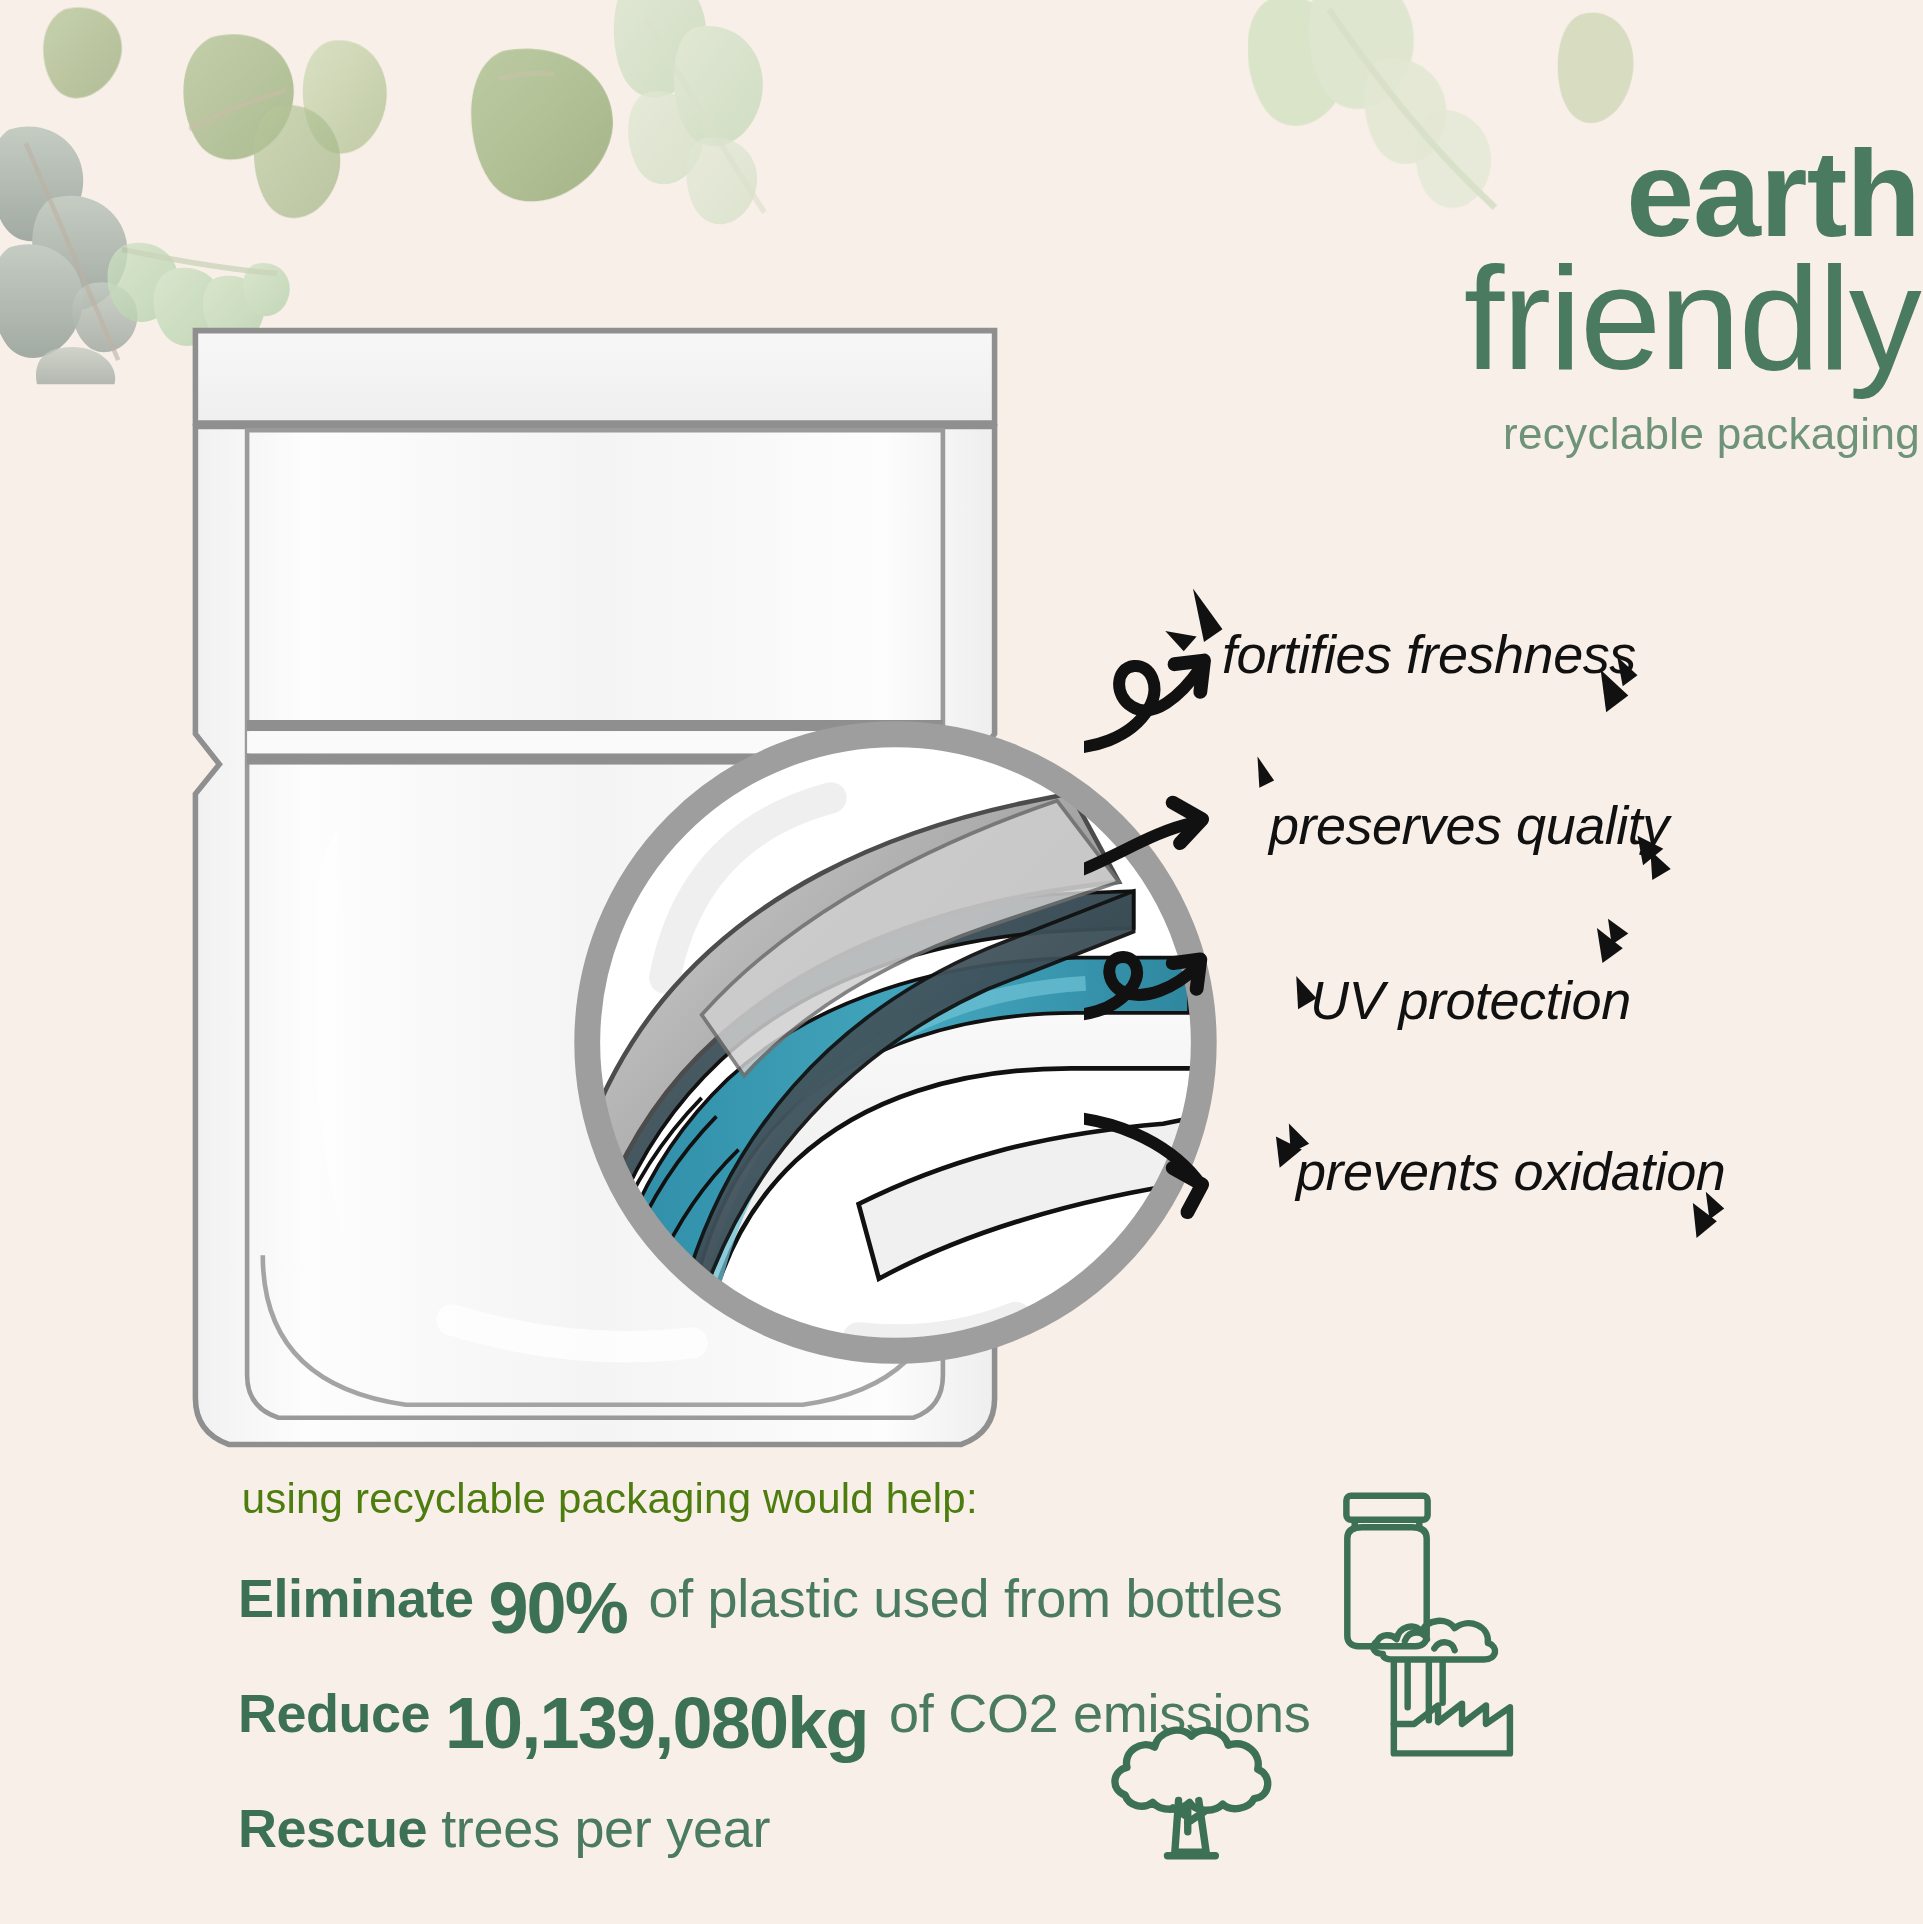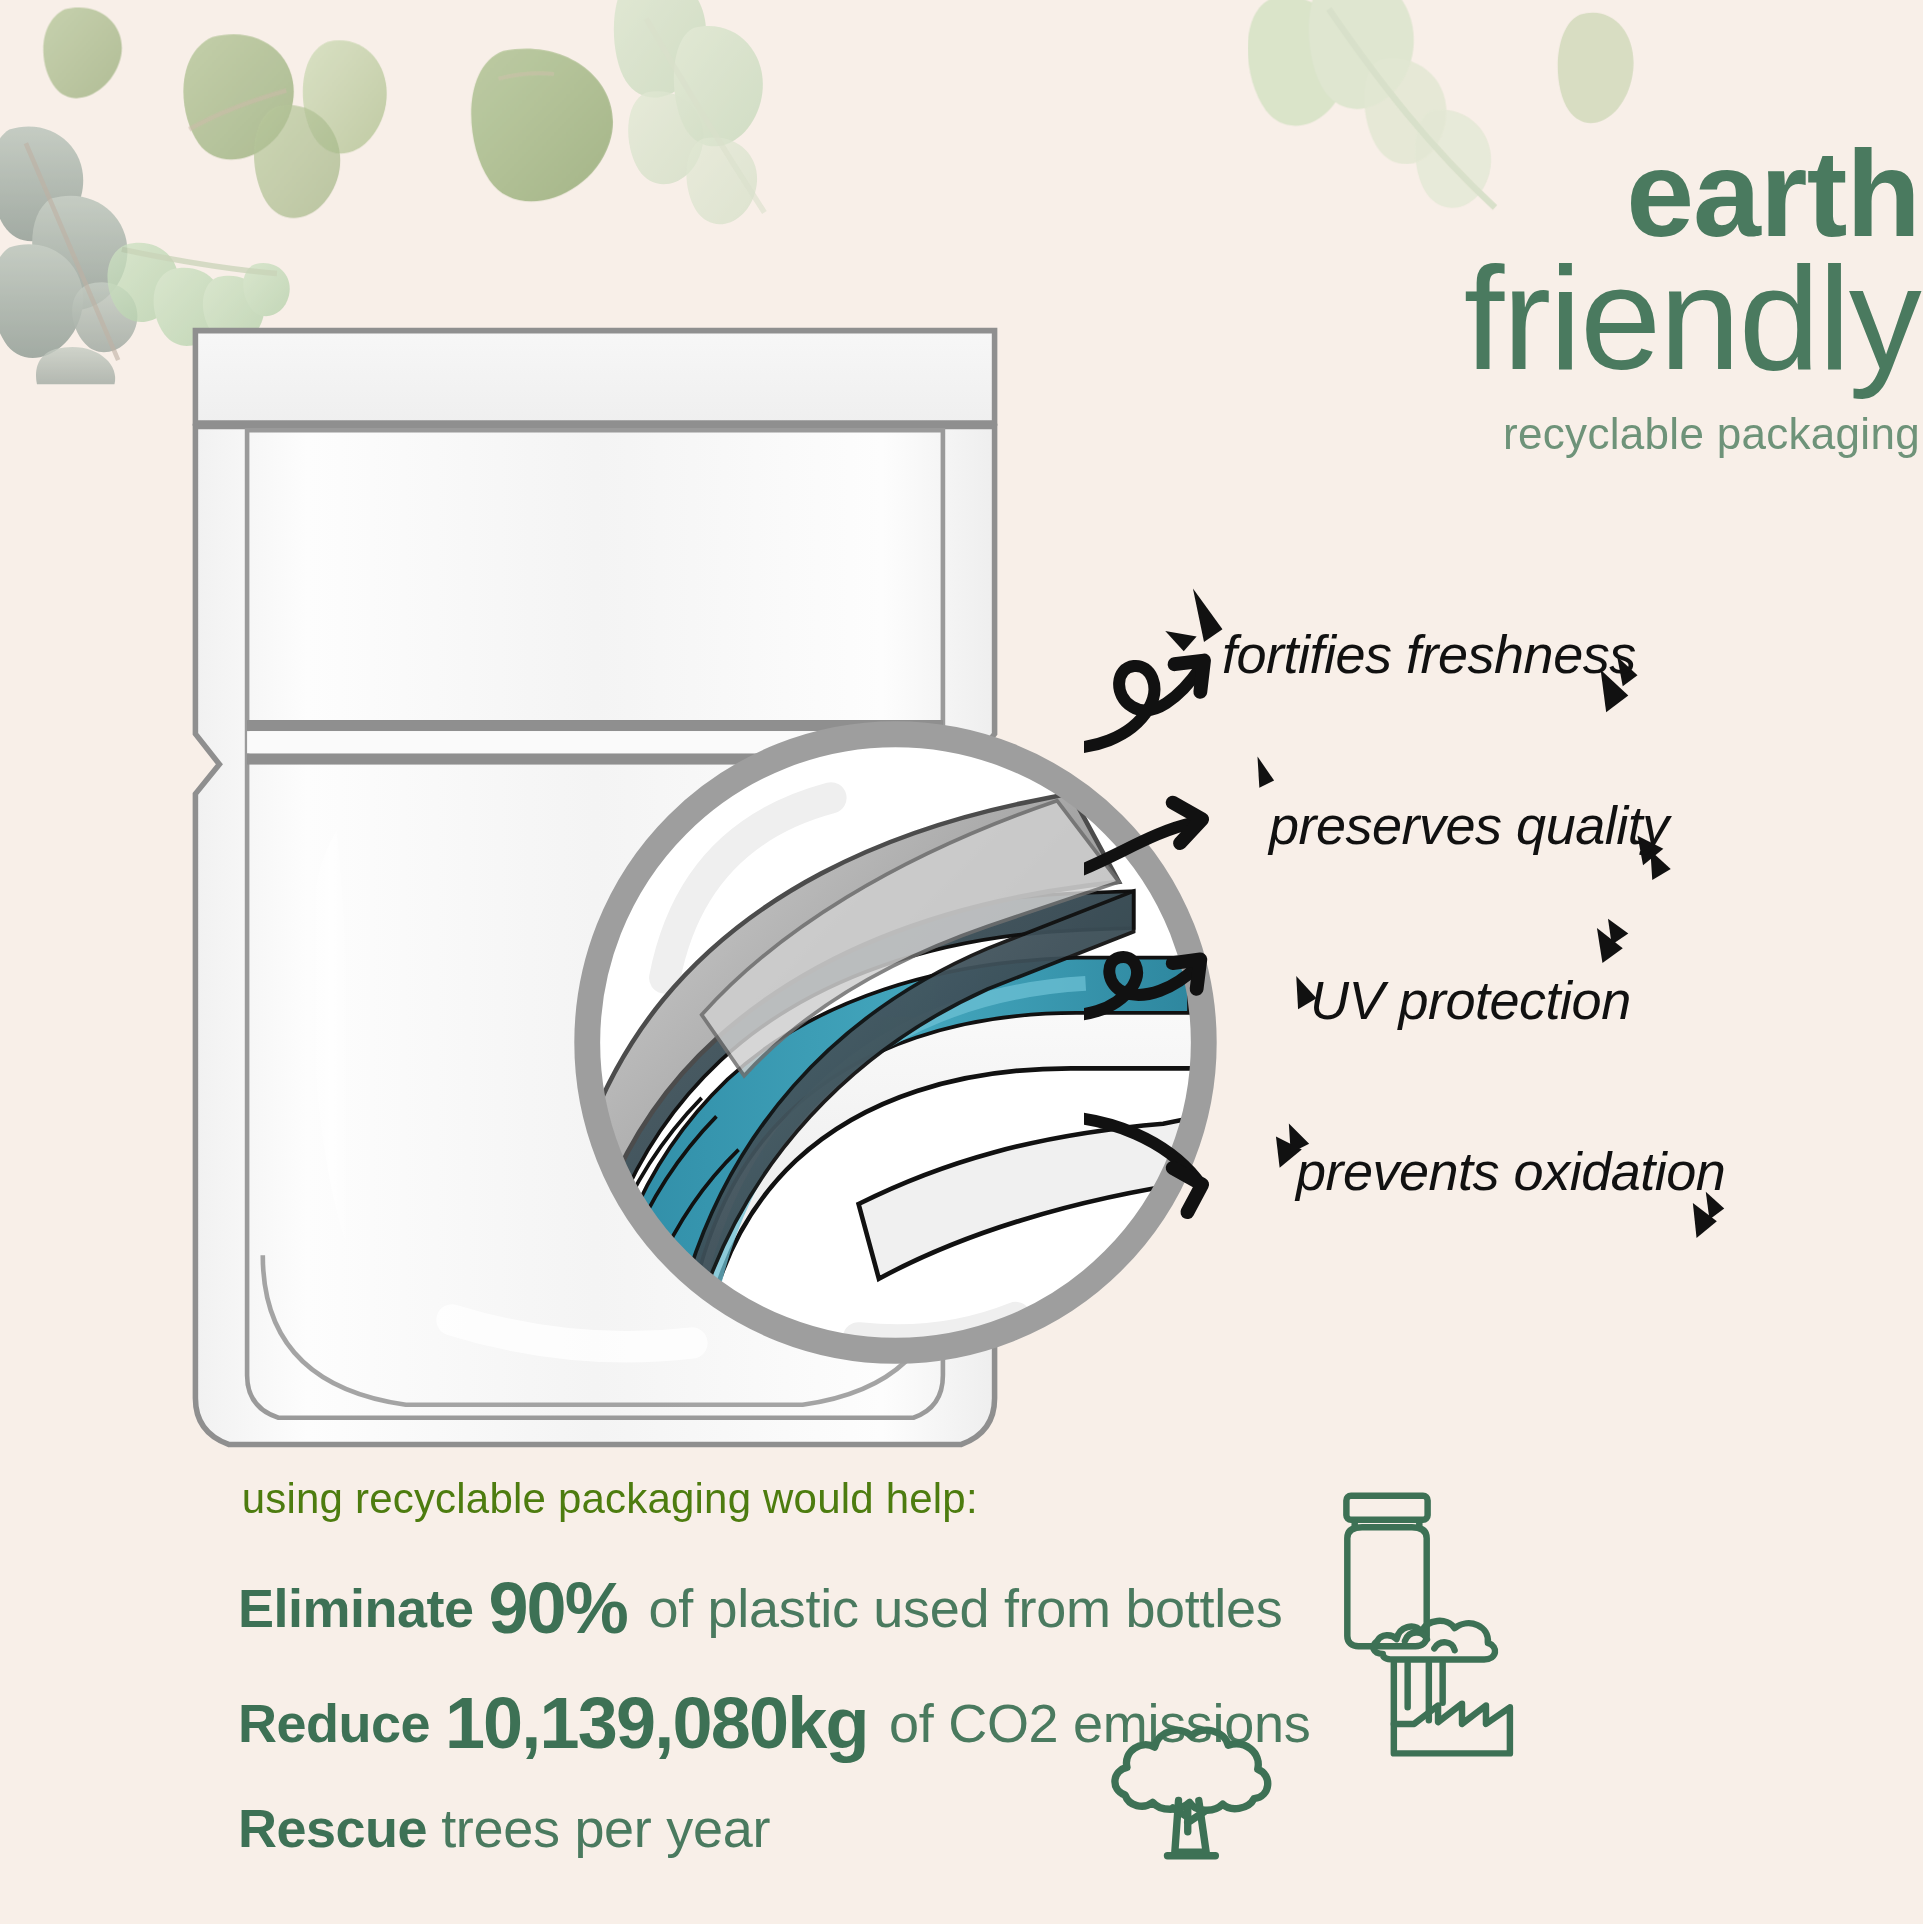--- a/index.html
+++ b/index.html
@@ -123,21 +123,21 @@
   }
   .stats-intro {
     font-size: 42px;
     color: #4d7c0f;
     font-weight: 400;
     margin: 0 0 44px 3.7px;
     letter-spacing: 0.2px;
   }
   .stat-row {
     display: flex;
-    align-items: center;
+    align-items: flex-start;
     margin-bottom: 33px;
     white-space: nowrap;
   }
   .stat-verb {
     font-size: 54px;
     font-weight: 700;
     color: #3d7155;
     letter-spacing: -0.5px;
   }
   .stat-number {

